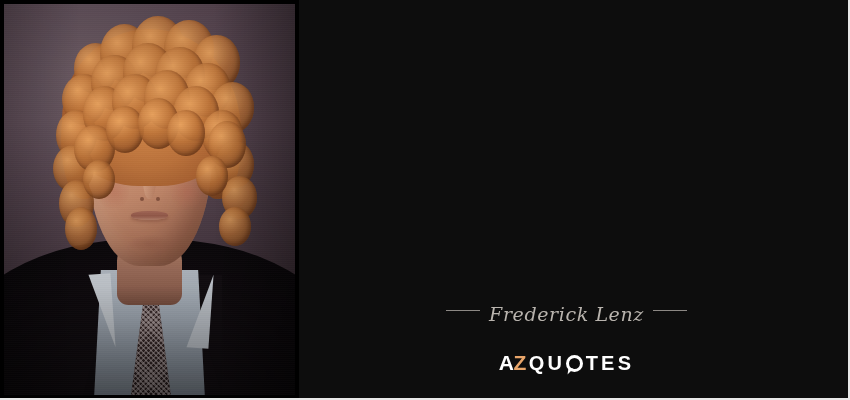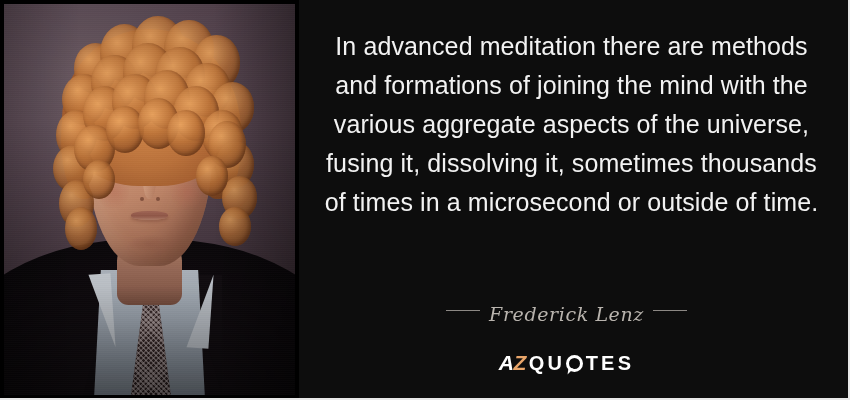--- a/index.html
+++ b/index.html
@@ -342,21 +342,20 @@
     right: 14px;
     top: 352px;
     text-align: center;
     white-space: nowrap;
     line-height: 1;
   }
   .logo-az {
     font-size: 21px;
     font-weight: bold;
     letter-spacing: -0.5px;
-    font-style: italic;
     vertical-align: middle;
   }
   .logo-a { color: #ffffff; }
   .logo-z { color: #e8a56a; }
   .logo-word {
     display: inline-block;
     vertical-align: middle;
     margin-left: 3px;
     font-size: 20px;
     font-weight: bold;
@@ -466,21 +465,20 @@
           <span class="curl" style="left:66%;top:39%;width:11%;height:10%;"></span>
         </div>
 
       <div class="bg-vignette"></div>
       <div class="photo-soft"></div>
     </div>
   </div>
 
   <div class="text-panel">
 
-    <p class="quote-text">In advanced meditation there are methods and formations of joining the mind with the various aggregate aspects of the universe, fusing it, dissolving it, sometimes thousands of times in a microsecond or outside of time.</p>
 
     <div class="attribution">
       <span class="dash"></span><span class="author-name">Frederick Lenz</span><span class="dash"></span>
     </div>
 
     <div class="logo">
       <span class="logo-az"><span class="logo-a">A</span><span class="logo-z">Z</span></span><span class="logo-word"><span>QU</span><span class="bubble"><span class="ring"></span><span class="tail"></span></span><span>TES</span></span>
     </div>
 
   </div>

